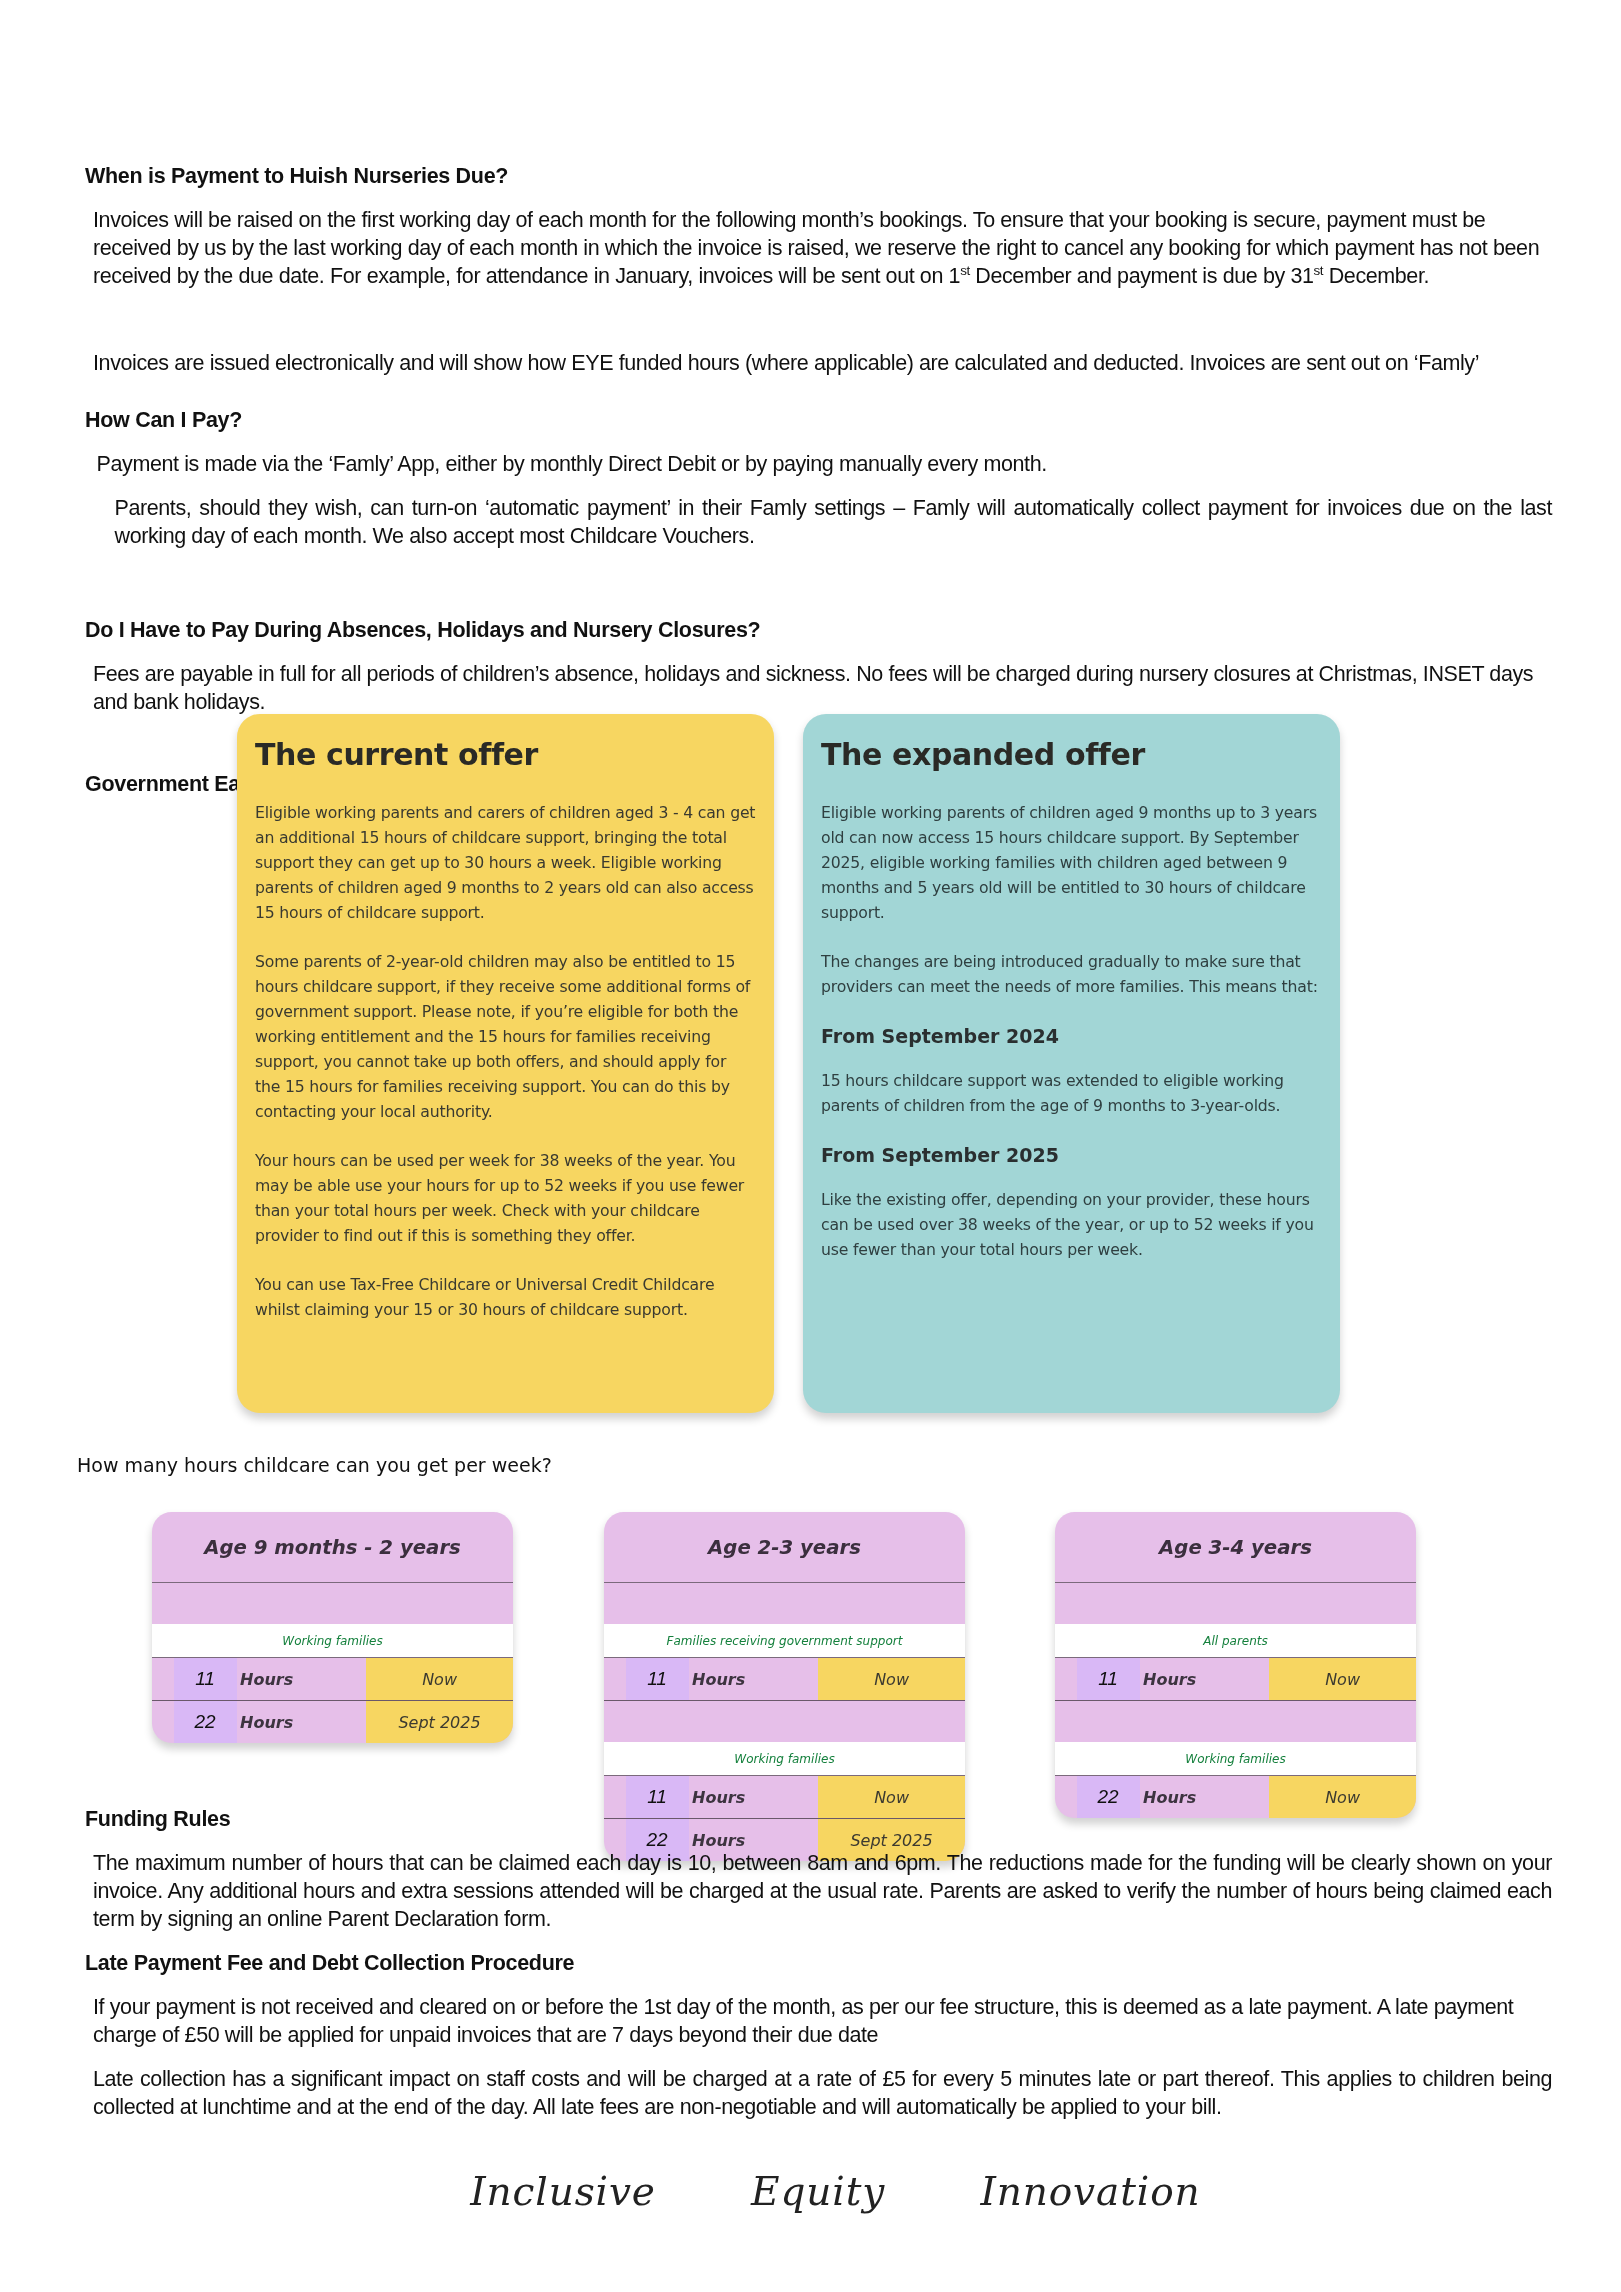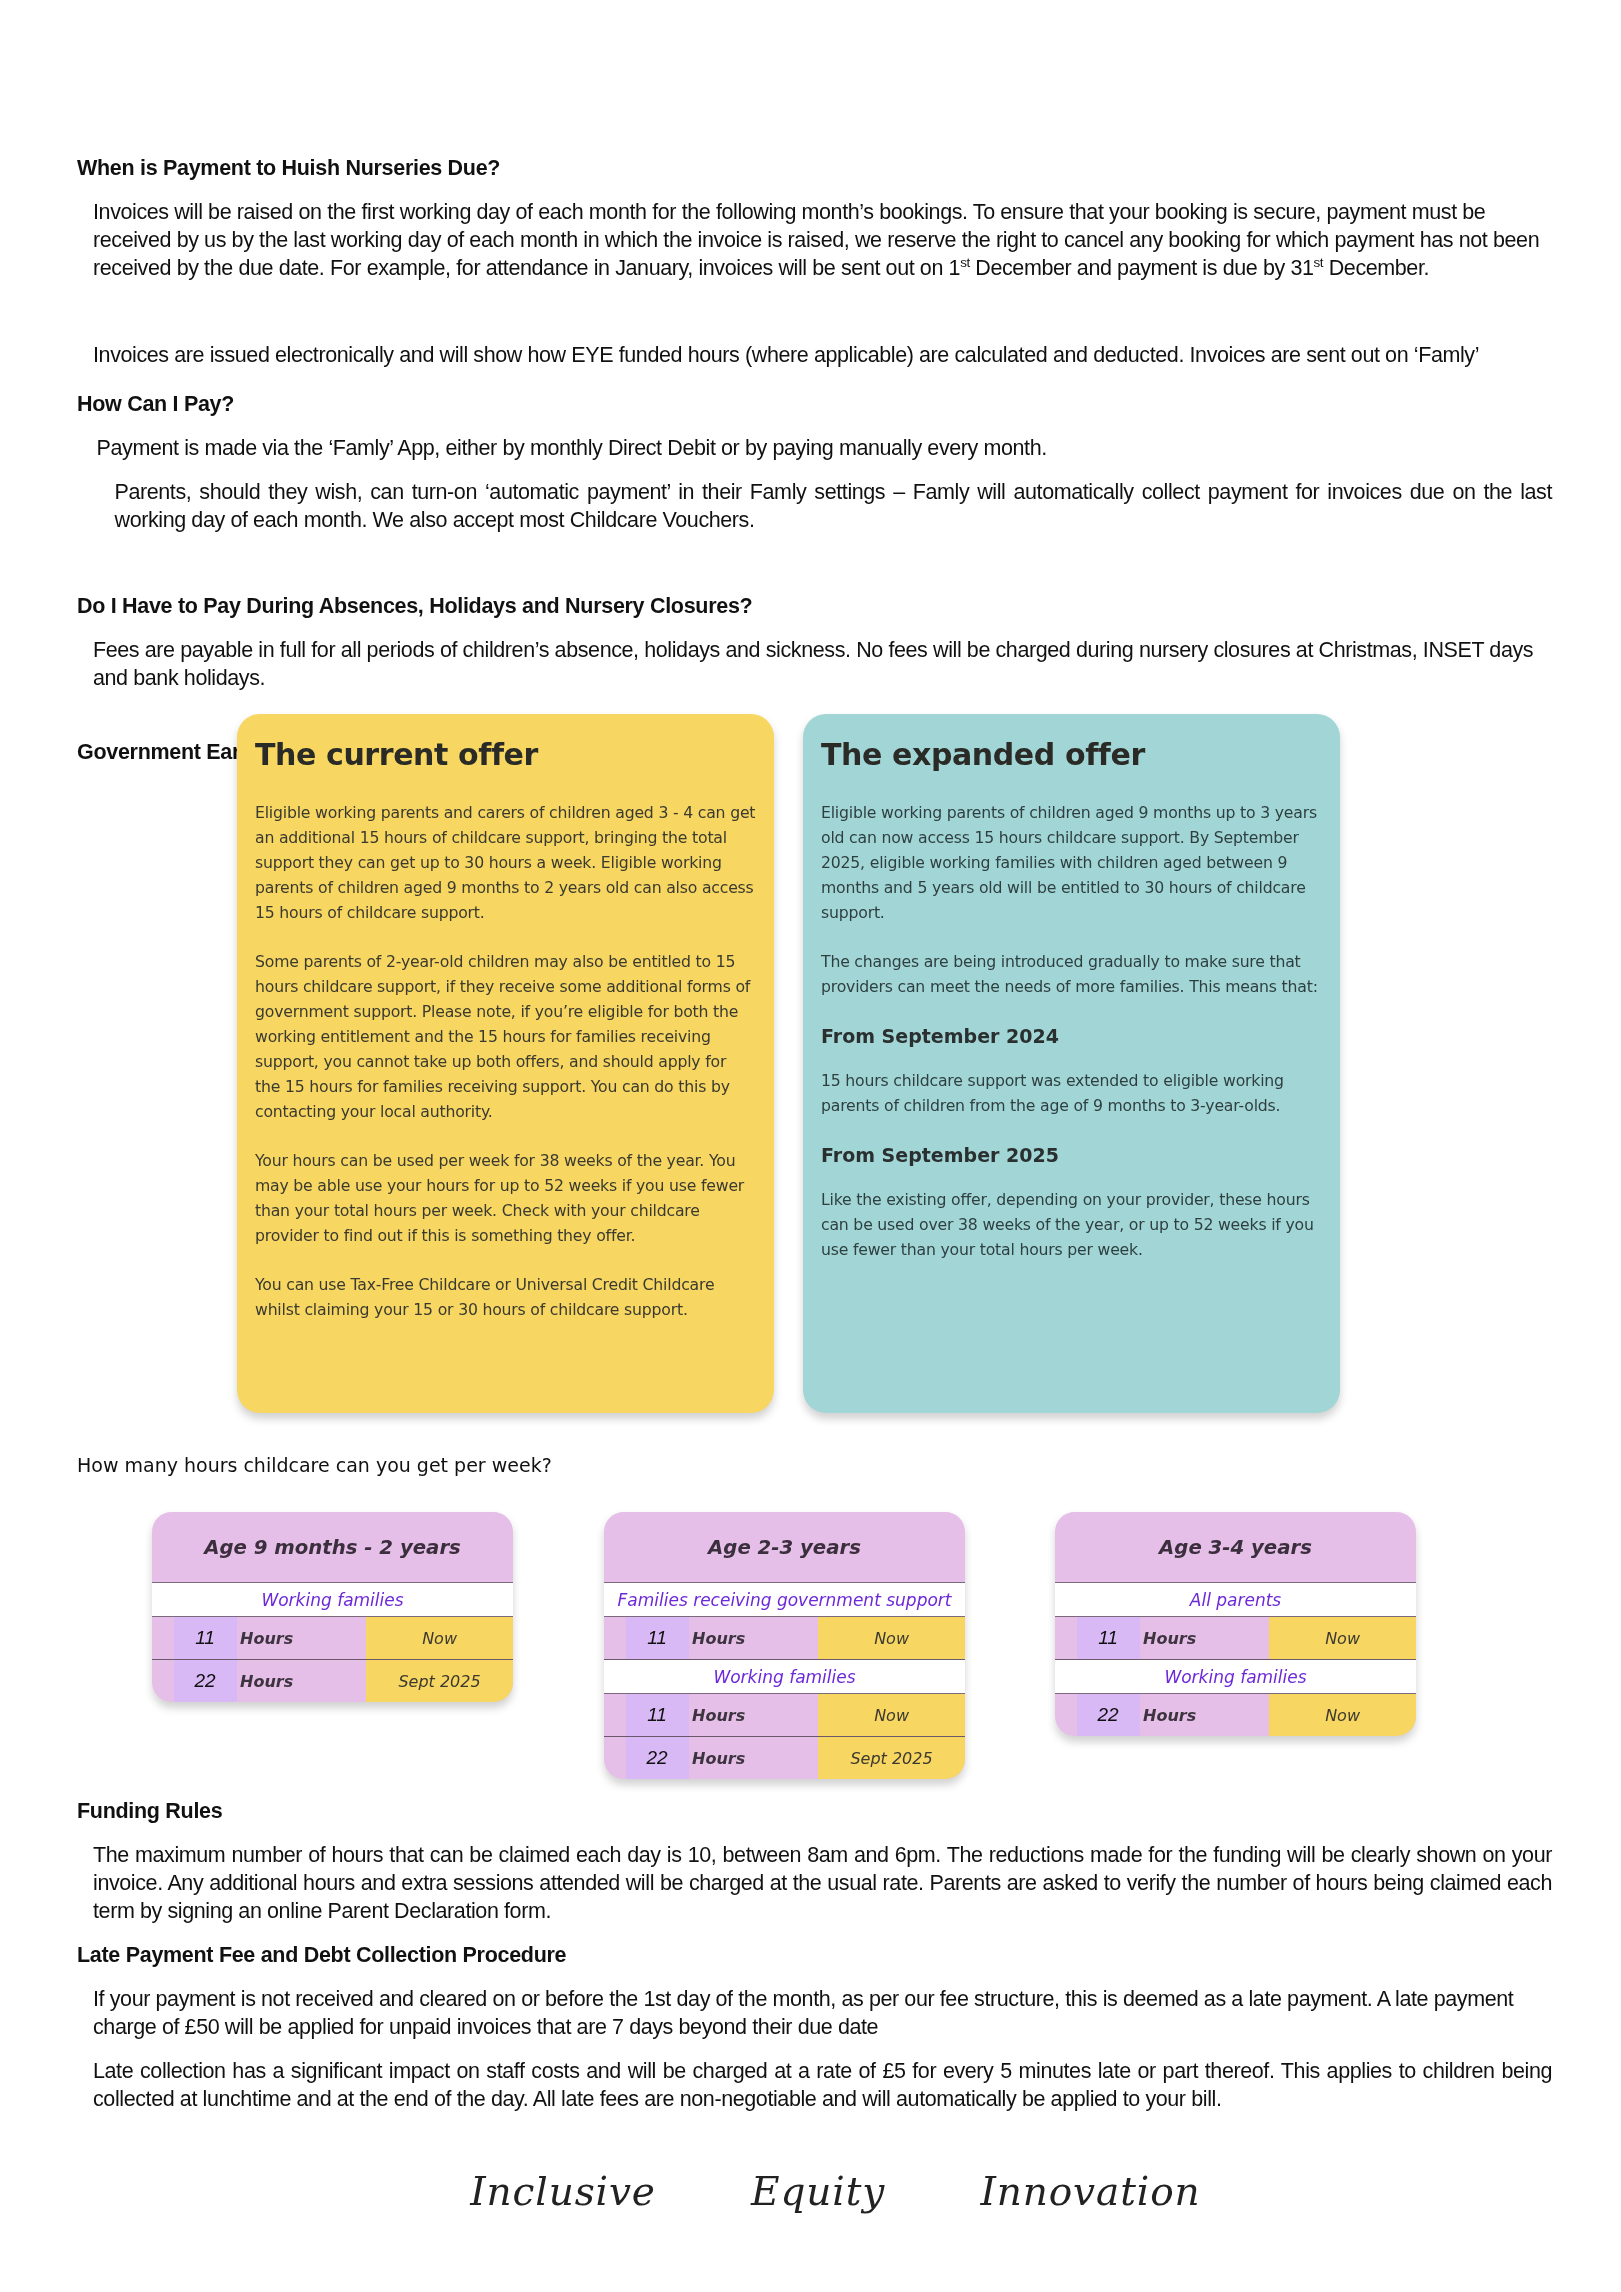--- a/index.html
+++ b/index.html
@@ -1,19 +1,19 @@
 <!DOCTYPE html>
 <html style="font-size:14.3px"><head>
 <meta charset="utf-8">
 <style>
   html, body { margin: 0; padding: 0; background: #ffffff; }
   body { width: 1622px; height: 2293px; position: relative; overflow: hidden;
          font-family: "DejaVu Sans", sans-serif; color: #111; }
   .page { position: absolute; left: 77px; top: 154px; width: 1491px; }
-  .h { font-weight: bold; font-size: 21.5px; line-height: 28px; margin: 0; letter-spacing: -0.3px;
+  .h { font-weight: bold; font-size: 21.5px; line-height: 28px; margin: 8px; letter-spacing: -0.3px;
        font-family: "Liberation Sans", sans-serif; }
   .p { font-family: "Liberation Sans", sans-serif; font-size: 21.5px; line-height: 28px; margin: 16px; letter-spacing: -0.4px; }
   .indent1 { padding-left: 3.6px; }
   .indent2 { padding-left: 21.5px; }
   sup { font-size: 13.4px; line-height: 0; }
   .just { text-align: justify; }
 
   
   .cards { position: absolute; top: 714px; left: 237px; width: 1111px; height: 699px; }
   .card { position: absolute; top: 0; height: 699px; border-radius: 23px;
@@ -26,21 +26,21 @@
   .card p { margin: 0 0 24px 0; font-size: 15.7px; line-height: 25px; letter-spacing: -0.2px; }
 
   
   .hours-title { position: absolute; top: 1454px; left: 77px; font-family: "DejaVu Sans", sans-serif;
                  font-size: 19px; color: #111; }
   .htable { position: absolute; top: 1512px; width: 361px; border-radius: 19.7px; overflow: hidden;
             box-shadow: 0 5.4px 8px rgba(0,0,0,0.18); background: #e6bfe9; font-family: "DejaVu Sans", sans-serif; font-style: italic; }
   .htable .head { height: 70px; display: flex; align-items: center; justify-content: center;
                   font-size: 19.7px; font-weight: bold; color: #3b2f3e; border-bottom: 1.8px solid #7b6a7c; }
   .htable .group { height: 33px; background: #fff; display: flex; align-items: center; justify-content: center;
-                   font-size: 17px; color: #6d28d9; border-bottom: 1.8px solid #7b6a7c; }
+                   font-size: 12px; color: #15803d; border-bottom: 1.8px solid #7b6a7c; margin-top: 41px; }
   .htable .row { height: 42px; display: flex; position: relative; border-bottom: 1.8px solid #6a586a; }
   .htable .row:last-child { border-bottom: none; }
   .htable .num { width: 63px; margin-left: 21.5px; background: #d9b8f6; display: flex; align-items: center;
                  justify-content: center; font-family: "Liberation Sans", sans-serif; font-size: 19px; color: #111; }
   .htable .unit { width: 126px; display: flex; align-items: center; padding-left: 3.6px; font-size: 16px;
                   font-weight: bold; color: #3d3440; }
   .htable .when { flex: 1; background: #f7d661; display: flex; align-items: center; justify-content: center;
                   font-size: 16px; color: #3c3a30; }
 
   

